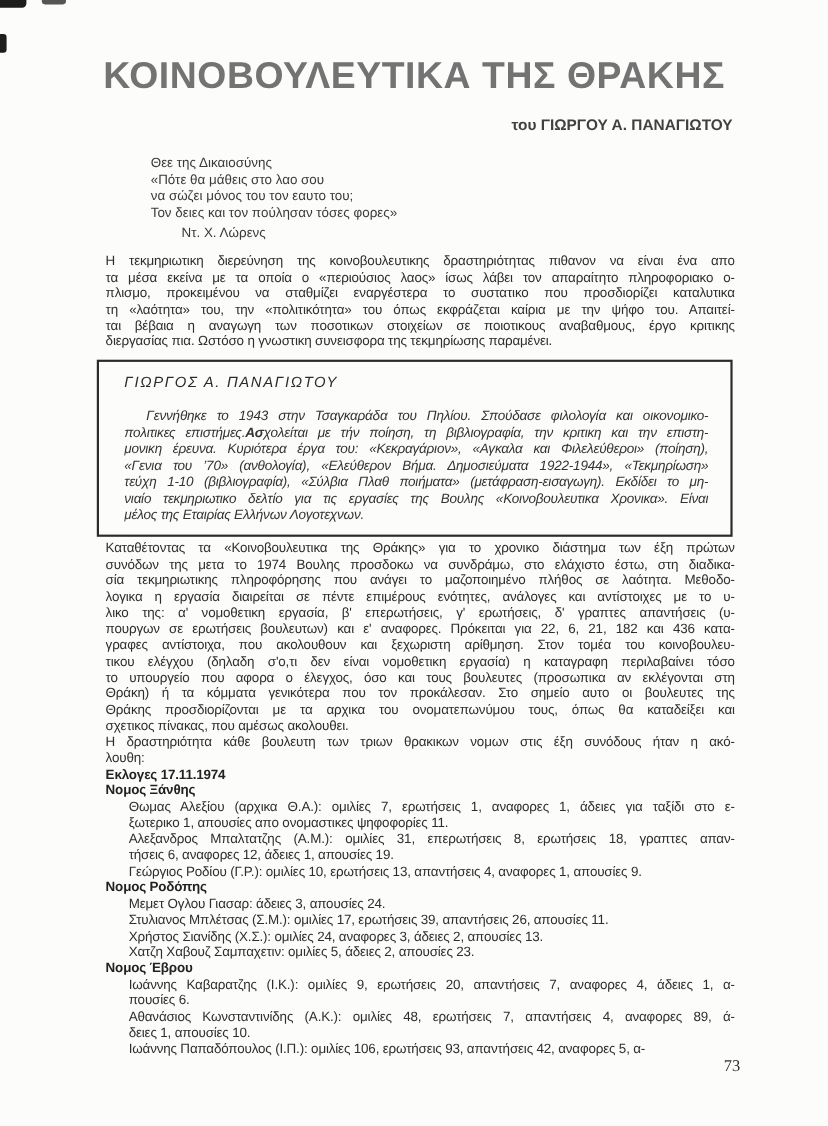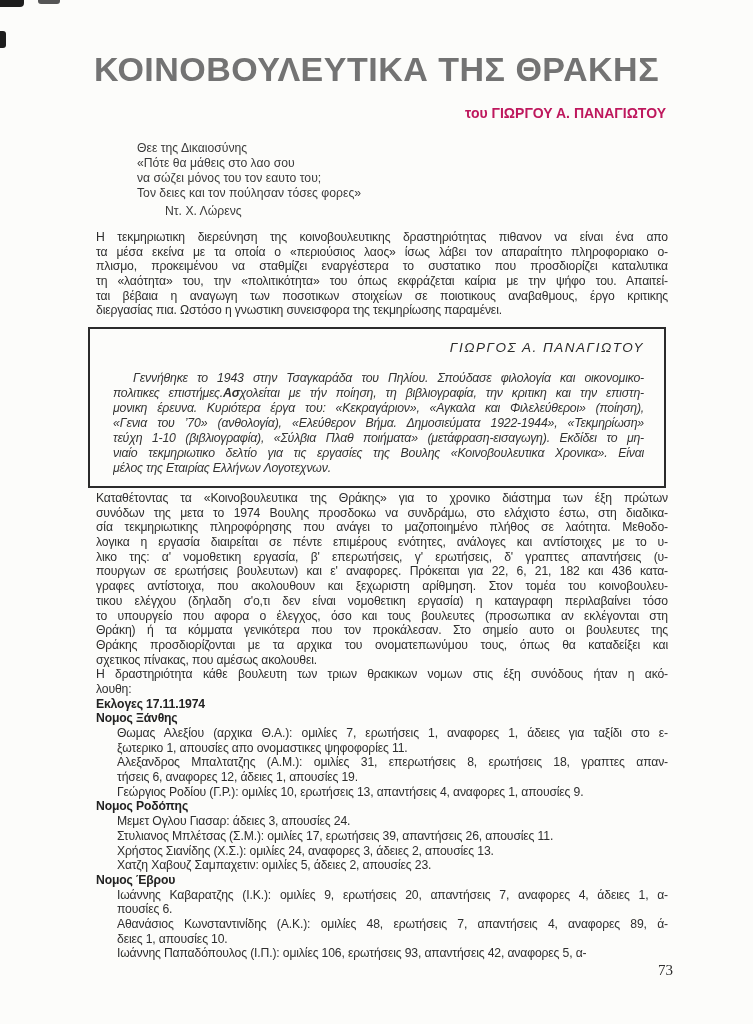--- a/index.html
+++ b/index.html
@@ -20,21 +20,21 @@
   .art-top    { left:38px; top:0; width:22px; height:4px; opacity:.75; border-radius:0 0 3px 3px; }
   .art-edge   { left:0; top:31px; width:6px; height:17px; border-radius:0 3px 3px 0; }
 
   .title {
     position:absolute; top:50px; left:0; width:100%;
     text-align:center; font-size:34px; font-weight:bold;
     letter-spacing:.5px; color:#737373; white-space:nowrap;
   }
   .byline {
     position:absolute; top:105px; right:87px;
-    font-size:14px; font-weight:bold; color:#be185d;
+    font-size:14px; font-weight:bold; color:#404040;
   }
 
   .epigraph { position:absolute; top:141px; left:137px; font-size:12.2px; color:#3a3a3a; }
   .epigraph .qline { height:15px; line-height:15px; white-space:nowrap; }
   .epigraph .attr  { margin-top:3px; margin-left:28px; height:15px; line-height:15px; }
 
   .block {
     position:absolute; left:96px; width:572px;
     font-size:12.2px; letter-spacing:-0.15px; color:#2e2e2e;
   }
@@ -45,21 +45,21 @@
   .jlines > div:last-child { text-align-last:left; }
 
   .intro { top:230px; }
 
   .biobox {
     position:absolute; left:88px; top:327px; width:578px; height:161px;
     border:2px solid #2b2b2b; padding:11px 20px 0 23px;
     font-style:italic; font-size:12.3px; letter-spacing:-0.2px; color:#333333;
   }
   .bio-heading {
-    text-align:right; font-size:13.5px; letter-spacing:1.5px;
+    text-align:left; font-size:13.5px; letter-spacing:1.5px;
     height:16px; line-height:16px; color:#2b2b2b;
   }
   .bio-para { margin-top:15px; }
   .bio-para .bline, .bio-rest > div {
     height:15px; line-height:15px; overflow:hidden;
     text-align:justify; text-align-last:justify;
   }
   .bio-rest > div:last-child { text-align-last:left; }
   .bline-first { text-indent:20px; }
   .overstrike { font-weight:bold; }

